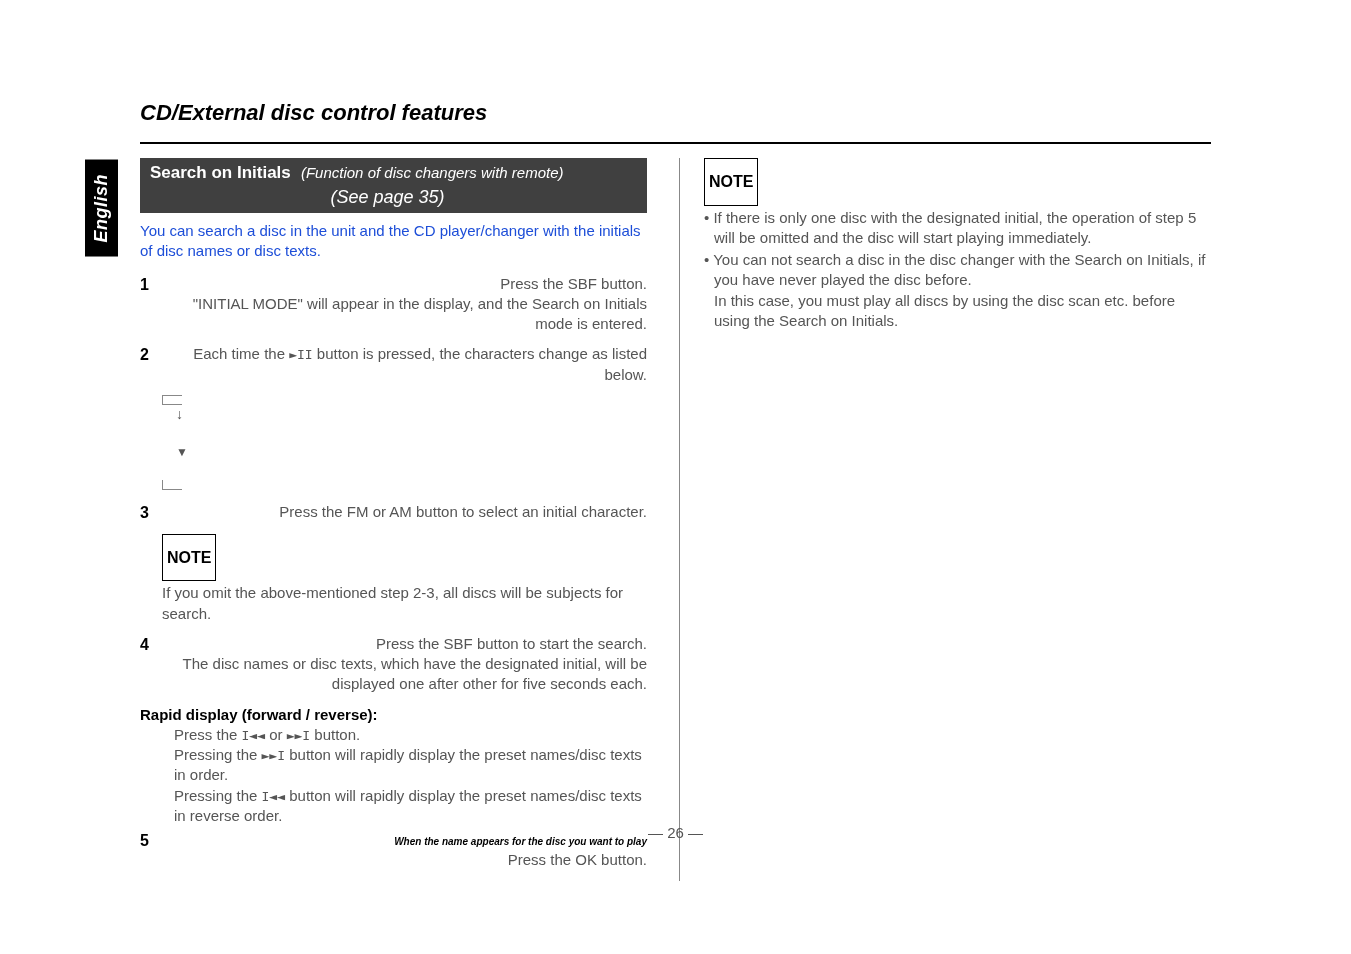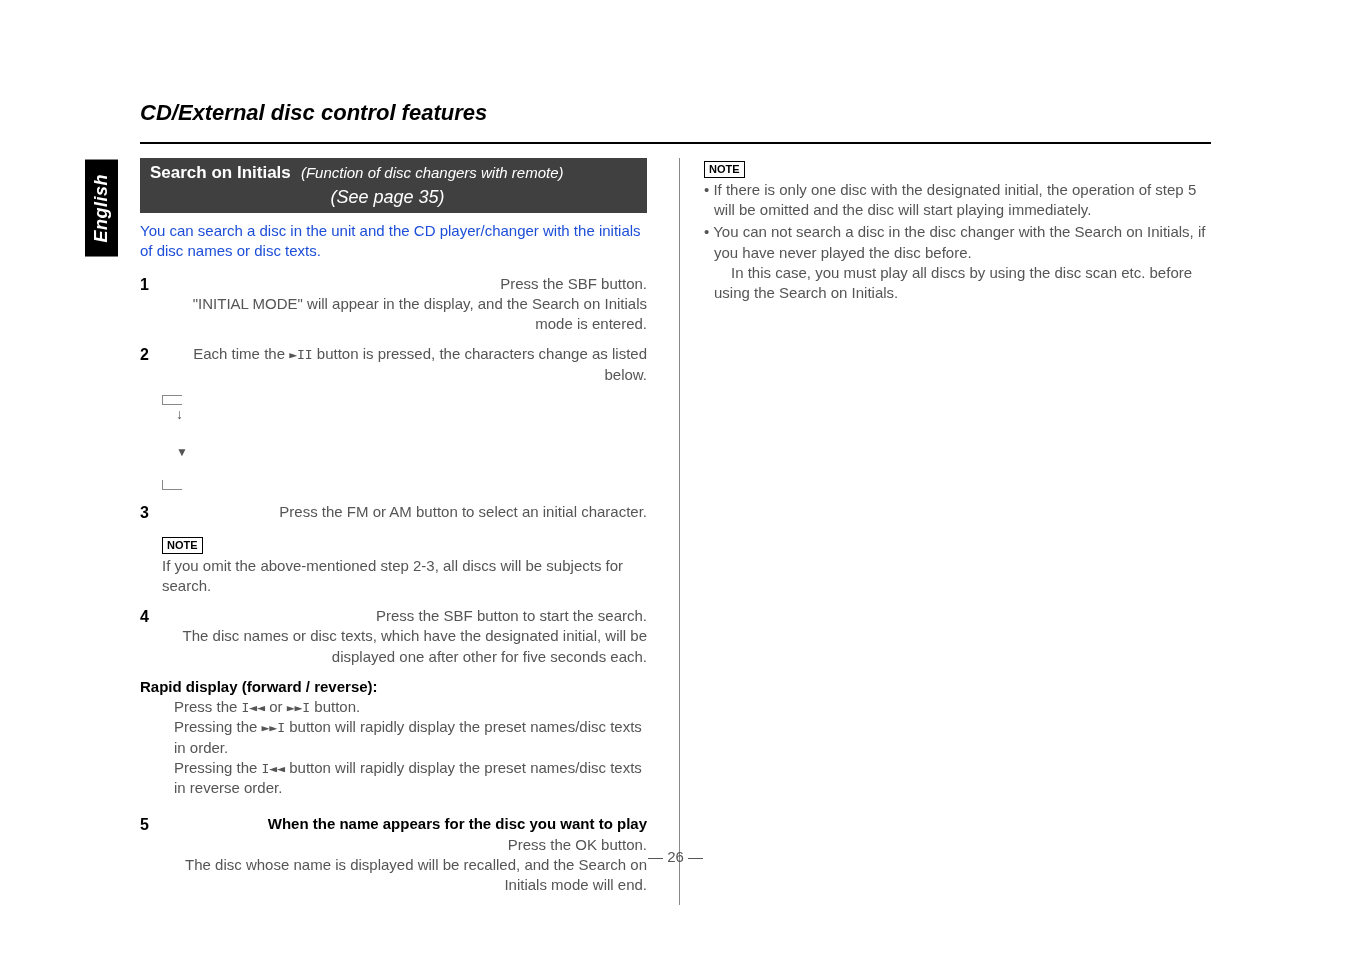--- a/index.html
+++ b/index.html
@@ -110,38 +110,39 @@
     color: #555;
   }
   .triangle-down {
     margin: 20px 0 20px 14px;
     color: #555;
     font-size: 12px;
   }
   .note-box {
     border: 1px solid #000;
     display: inline-block;
-    padding: 0px 4px;
-    font-size: 11px;
+    padding: 12px 4px;
+    font-size: 16px;
     font-weight: bold;
     color: #000;
     margin: 0 0 2px 0;
   }
   .note-text { margin-bottom: 10px; }
   .rapid-title {
     font-weight: bold;
     color: #000;
     font-size: 15px;
     margin-top: 6px;
   }
-  .rapid-body { margin-left: 34px; margin-bottom: 16px; }
+  .rapid-body { margin-left: 34px; margin-bottom: 4px; }
   .step5-title {
     font-weight: bold;
-    color: #000;
-    font-size: 15px;
+    font-style: italic;
+    color: #000;
+    font-size: 10px;
   }
   .right-notes ul { list-style: none; }
   .right-notes li { text-indent: -10px; padding-left: 10px; margin-bottom: 2px; }
   .pagenum {
     position: absolute;
     bottom: 80px;
     left: 50%;
     transform: translateX(-50%);
     font-size: 15px;
     color: #555;
@@ -218,28 +219,27 @@
         <span>Press the </span><span class="icon">I◄◄</span><span> or </span><span class="icon">►►I</span><span> button.</span><br>
         <span>Pressing the </span><span class="icon">►►I</span><span> button will rapidly display the preset names/disc texts in order.</span><br>
         <span>Pressing the </span><span class="icon">I◄◄</span><span> button will rapidly display the preset names/disc texts in reverse order.</span>
       </div>
 
       <div class="step">
         <div class="step-num">5</div>
         <div class="step-body">
           <span class="step5-title">When the name appears for the disc you want to play</span><br>
           <span>Press the OK button.</span><br>
-          <span>The disc whose name is displayed will be recalled, and the Search on Initials mode will end.</span>
         </div>
       </div>
     </div>
 
     <div class="col divider right-notes">
       <div class="note-box">NOTE</div>
       <ul>
         <li>• <span>If there is only one disc with the designated initial, the operation of step 5 will be omitted and the disc will start playing immediately.</span></li>
-        <li>• <span>You can not search a disc in the disc changer with the Search on Initials, if you have never played the disc before.</span><br><span style="padding-left:0;margin-left:17px;">In this case, you must play all discs by using the disc scan etc. before using the Search on Initials.</span></li>
+        <li>• <span>You can not search a disc in the disc changer with the Search on Initials, if you have never played the disc before.</span><br><span style="padding-left:0;">In this case, you must play all discs by using the disc scan etc. before using the Search on Initials.</span></li>
       </ul>
     </div>
   </div>
 
   <div class="pagenum">— 26 —</div>
 </div>
 
 </body></html>

